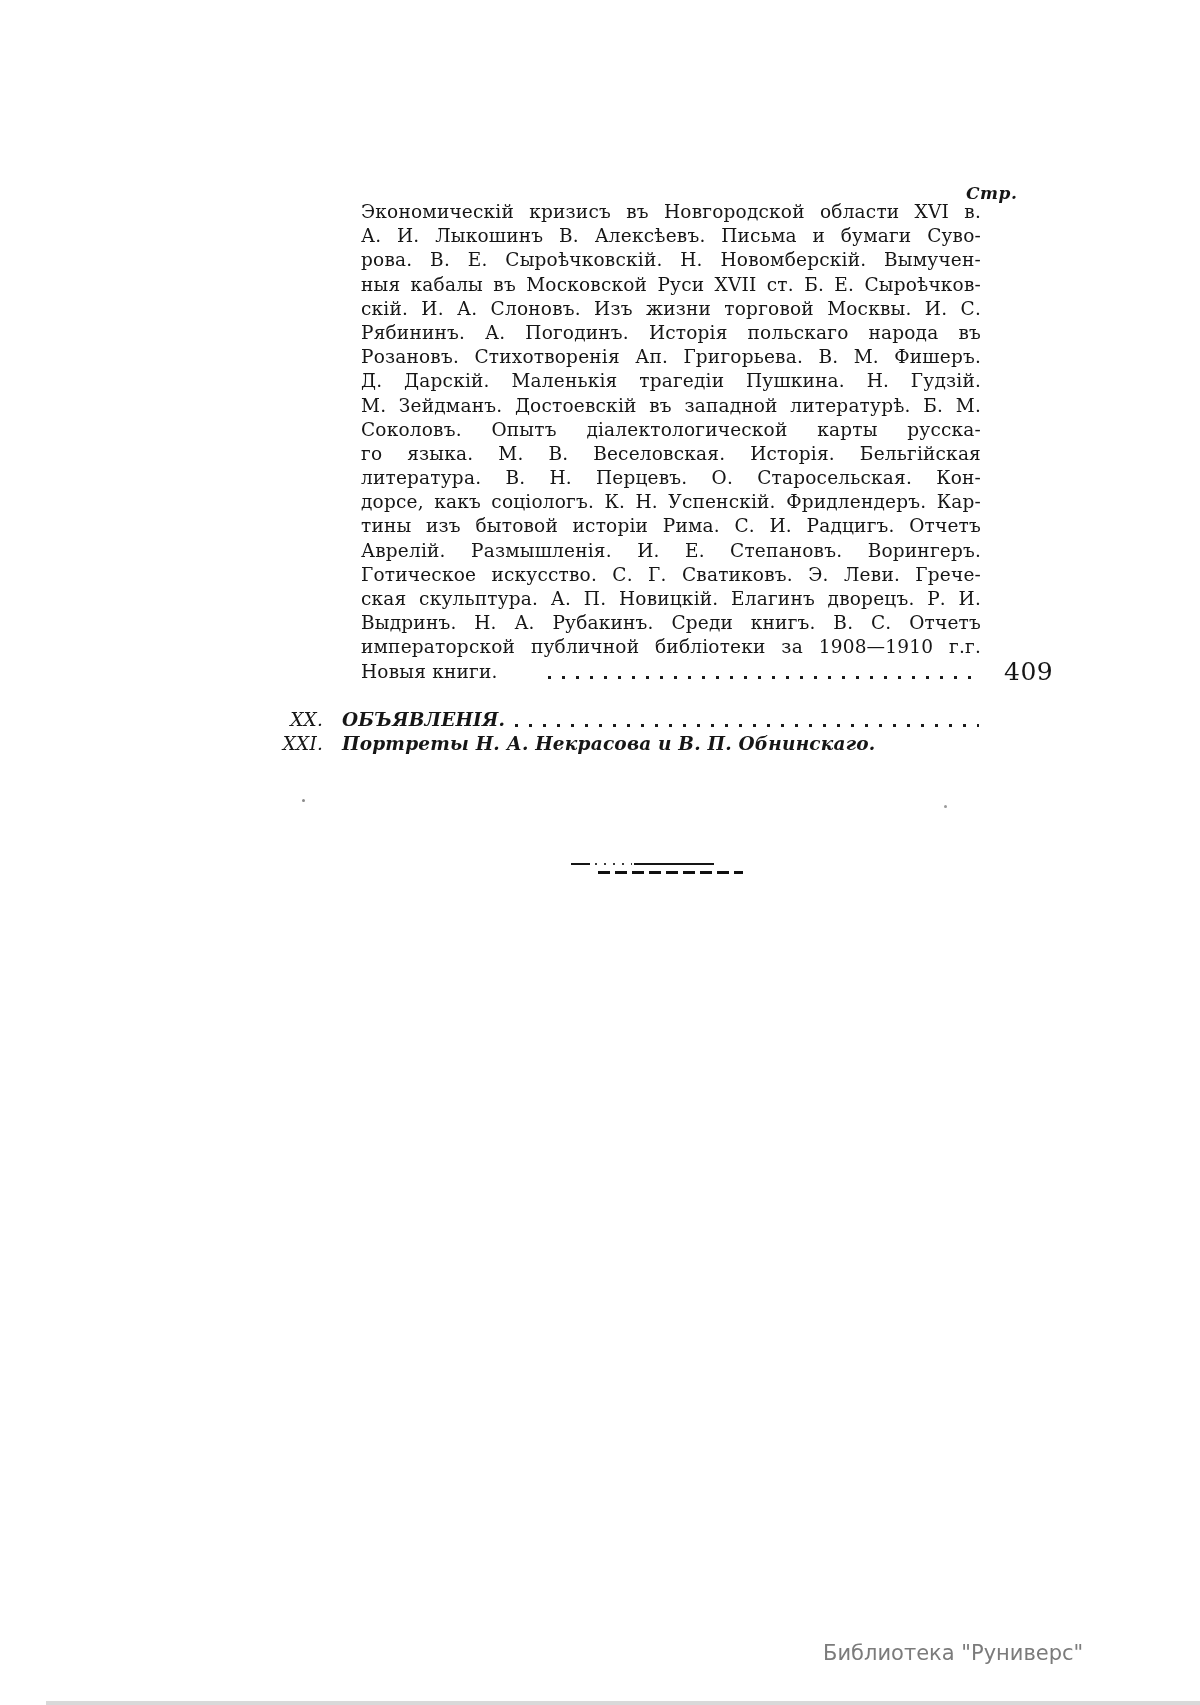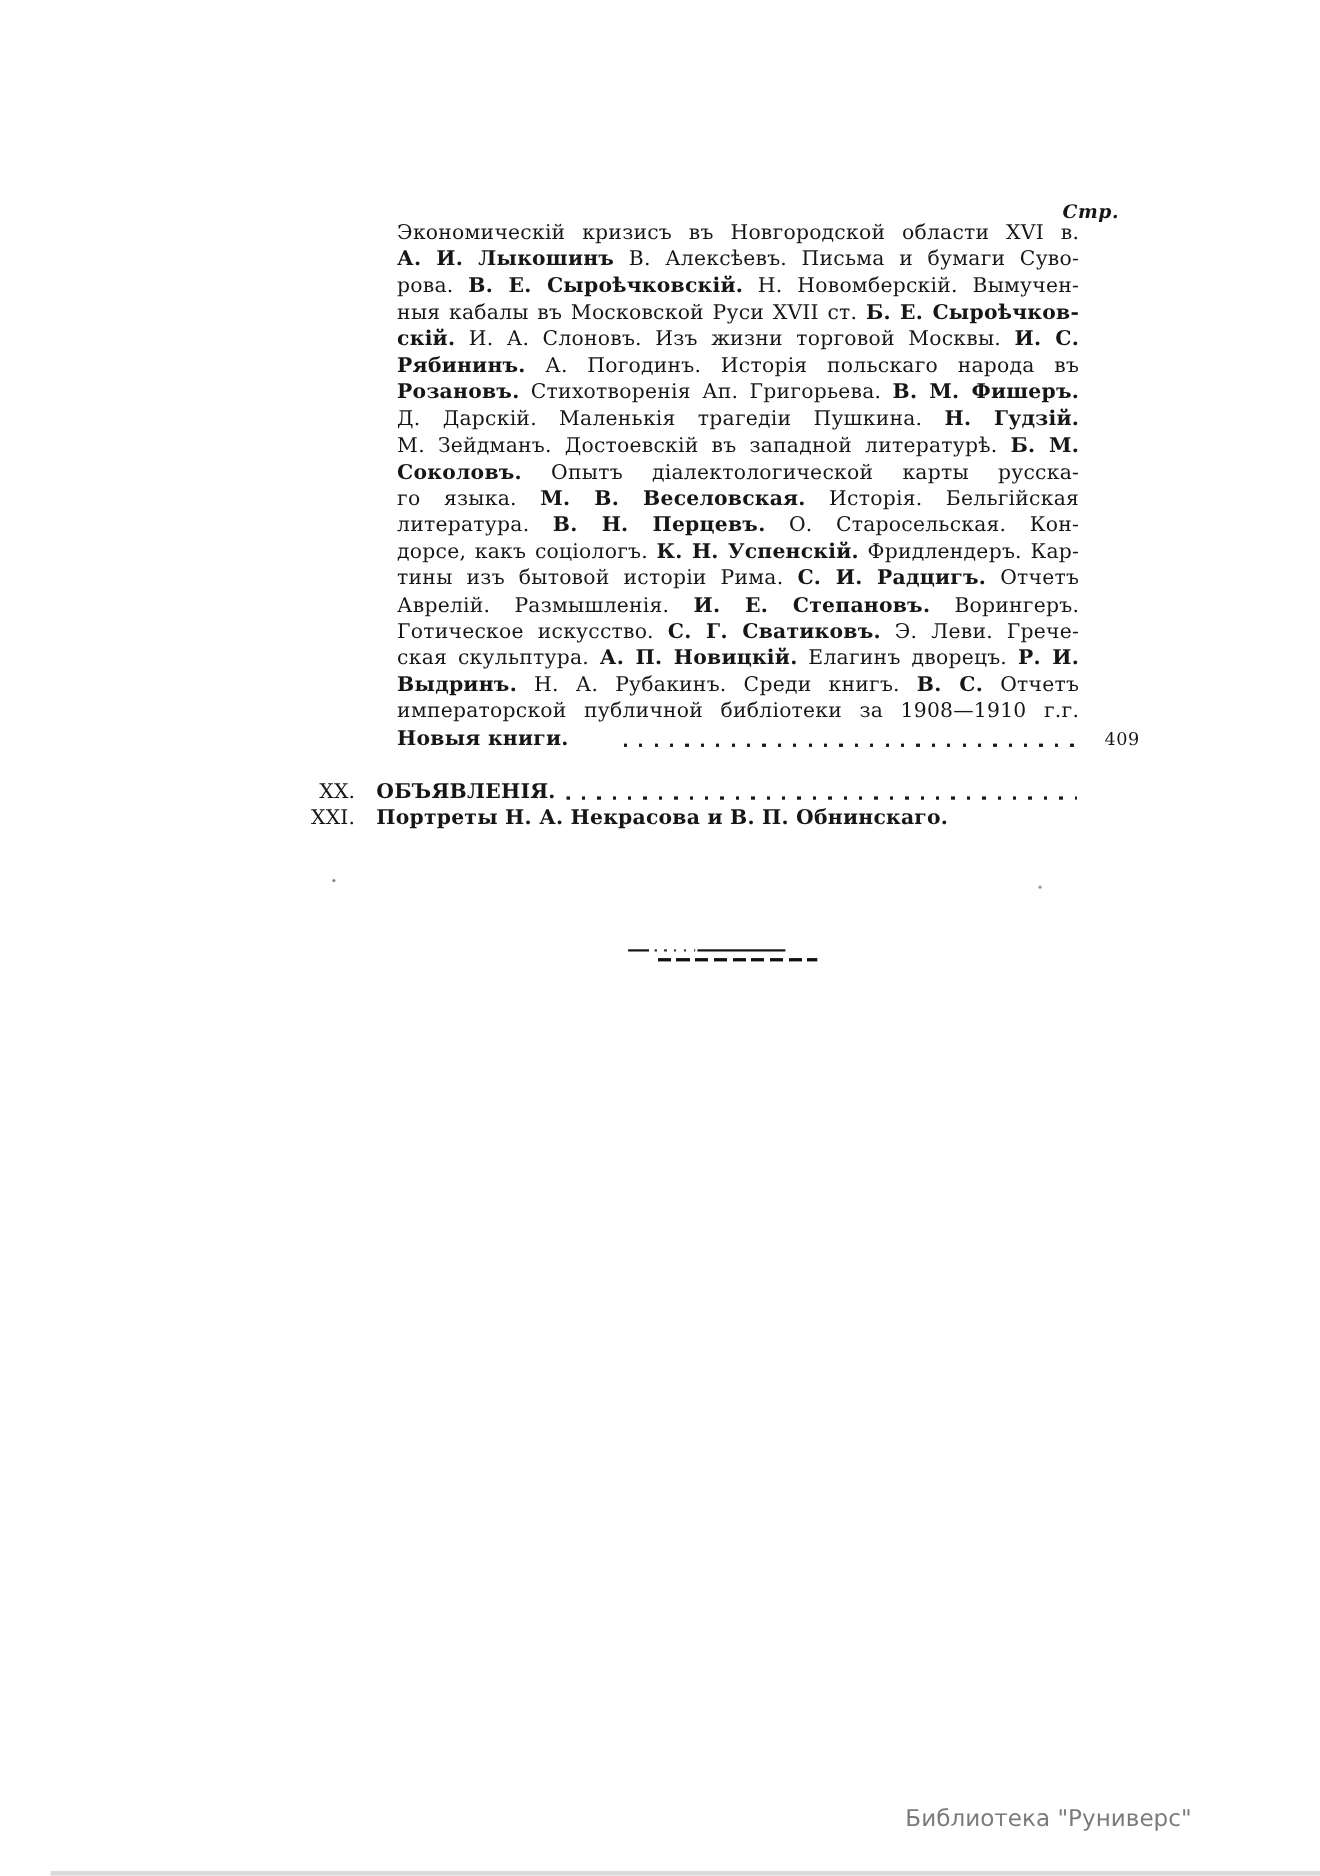--- a/index.html
+++ b/index.html
@@ -18,36 +18,36 @@
   }
 
   
   .paragraph{
     position:absolute;left:315px;top:200px;width:620px;
   }
   .pline{
     height:24.2px;line-height:24.2px;font-size:18.5px;letter-spacing:.2px;
     text-align:justify;text-align-last:justify;
   }
-  .pline .b{font-weight:700;}
+  .pline .b{font-weight:400;}
   .leader-row{display:flex;align-items:flex-end;text-align:left;text-align-last:left;gap:40px;}
   .leader{
     flex:1;height:3px;margin:0 2px 5px 10px;
     background-image:repeating-linear-gradient(to right,#1b1b1b 0 3px,transparent 3px 14px);
   }
 
   
   .page-num{
     position:absolute;left:958px;top:660px;width:46px;
-    font-size:16px;line-height:24.2px;letter-spacing:.5px;
+    font-size:25px;line-height:24.2px;letter-spacing:.5px;
   }
 
   
   .entries{position:absolute;left:230px;top:708px;width:705px;}
-  .entry-row{display:flex;align-items:flex-end;height:24.2px;line-height:24.2px;font-size:18.5px;letter-spacing:.2px;}
+  .entry-row{display:flex;align-items:flex-end;height:24.2px;line-height:24.2px;font-size:18.5px;letter-spacing:.2px;font-style:italic;}
   .entry-row .numeral{width:47px;text-align:right;margin-right:19px;flex:0 0 auto;}
   .entry-row .b{font-weight:700;}
 
   
   .div-a{position:absolute;left:525px;top:863px;width:19px;height:2px;background:#151515;}
   .div-dots{position:absolute;left:549px;top:863px;width:37px;height:2px;
     background-image:repeating-linear-gradient(to right,#3a3a3a 0 2px,transparent 2px 9px);}
   .div-b{position:absolute;left:588px;top:863px;width:80px;height:2px;background:#151515;}
   .div-c{position:absolute;left:552px;top:871px;width:145px;height:3px;
     background-image:repeating-linear-gradient(to right,#101010 0 12px,transparent 12px 17px);}

